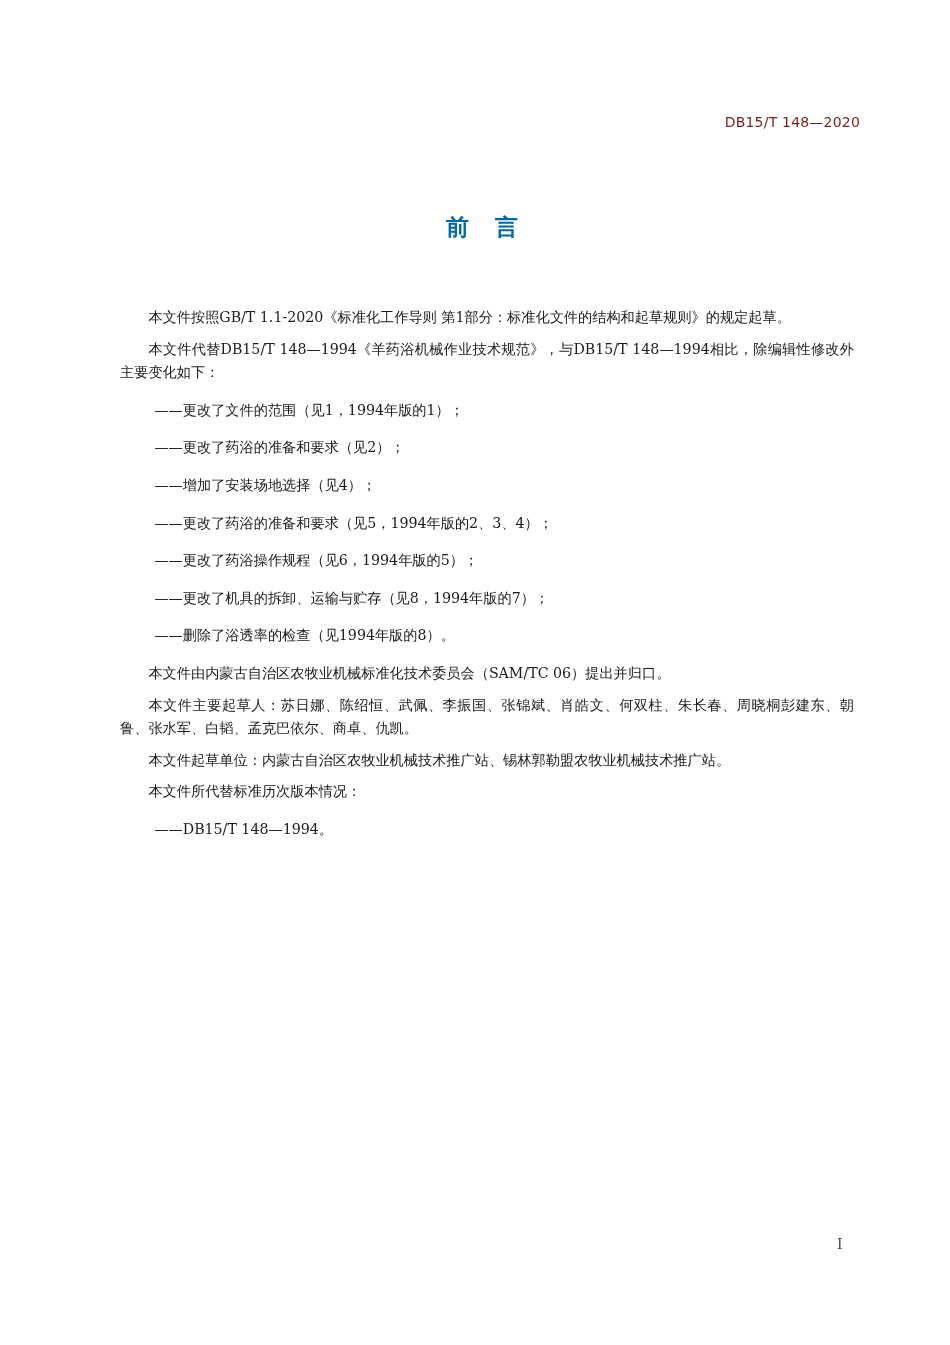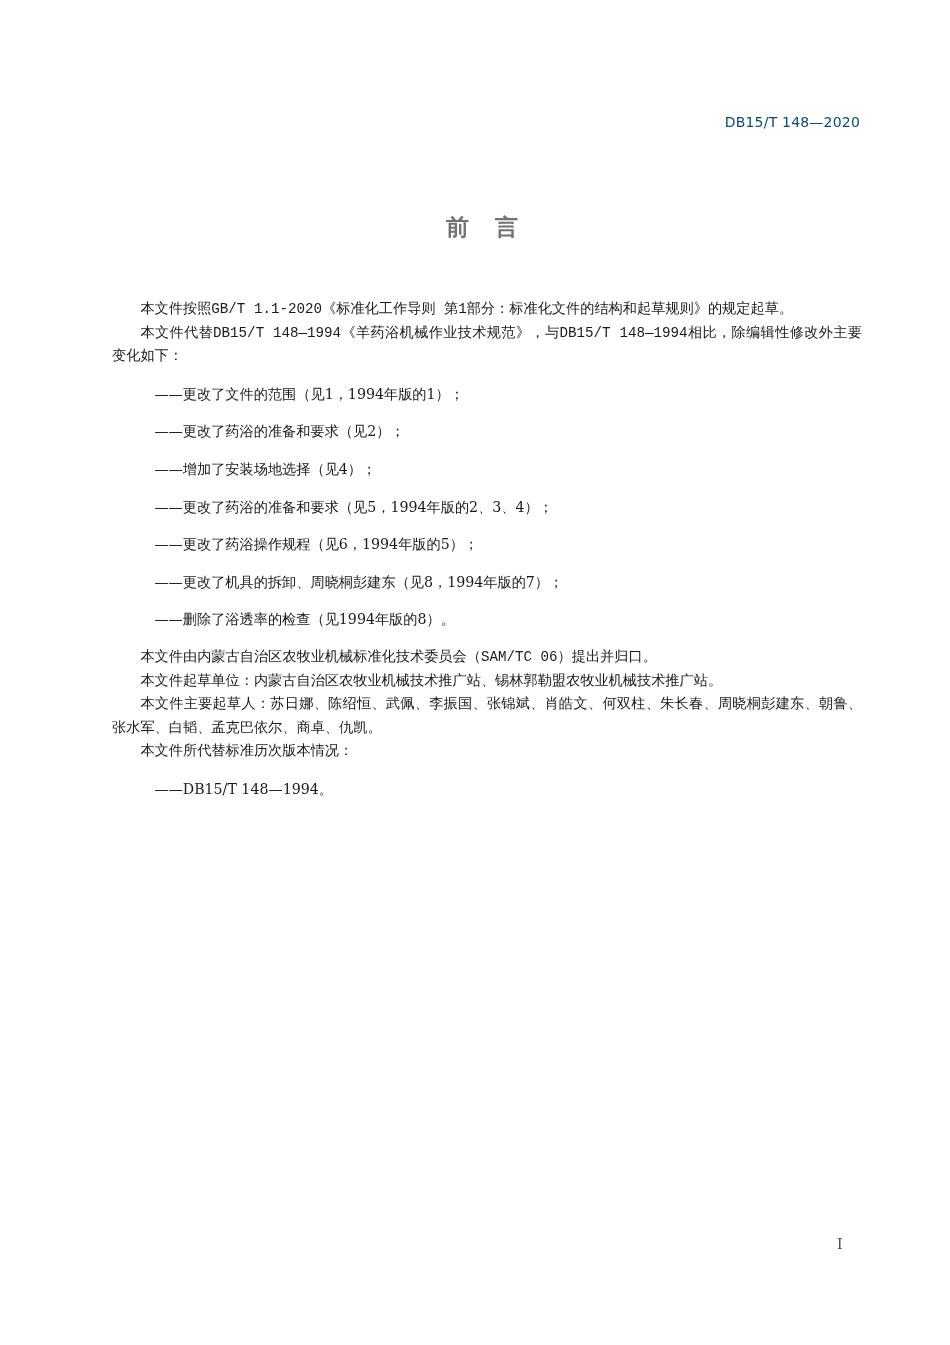--- a/index.html
+++ b/index.html
@@ -15,49 +15,48 @@
       color: #1a1a1a;
       font-family: "DejaVu Serif", "Liberation Serif", serif;
     }
     .page-header {
       position: absolute;
       top: 114px;
       right: 90px;
       font-family: "DejaVu Sans", "Liberation Sans", sans-serif;
       font-size: 14px;
       letter-spacing: 0.2px;
-      color: #0c4a6e;
+      color: #7f1d1d;
     }
     .page-title {
       position: absolute;
       top: 212px;
       left: 0;
       width: 950px;
       text-align: center;
       font-family: "DejaVu Sans", "Liberation Sans", sans-serif;
       font-size: 23px;
       font-weight: bold;
       letter-spacing: 26px;
       padding-left: 40px;
       box-sizing: border-box;
-      color: #737373;
+      color: #0369a1;
     }
     .content {
       position: absolute;
       top: 298px;
       left: 112px;
       width: 750px;
       font-size: 14.2px;
       line-height: 23.6px;
     }
     .para {
-      margin: 0;
+      margin: 8px;
       text-indent: 2em;
       text-align: justify;
-      font-family: Liberation Mono, monospace;
     }
     .item {
       margin: 14px;
       padding-left: 2em;
     }
     .page-number {
       position: absolute;
       top: 1236px;
       left: 837px;
       font-size: 14px;
@@ -72,22 +71,22 @@
 <div class="page-title">前言</div>
 
 <div class="content">
   <p class="para">本文件按照GB/T 1.1-2020《标准化工作导则 第1部分：标准化文件的结构和起草规则》的规定起草。</p>
   <p class="para">本文件代替DB15/T 148—1994《羊药浴机械作业技术规范》，与DB15/T 148—1994相比，除编辑性修改外主要变化如下：</p>
   <p class="item">——更改了文件的范围（见1，1994年版的1）；</p>
   <p class="item">——更改了药浴的准备和要求（见2）；</p>
   <p class="item">——增加了安装场地选择（见4）；</p>
   <p class="item">——更改了药浴的准备和要求（见5，1994年版的2、3、4）；</p>
   <p class="item">——更改了药浴操作规程（见6，1994年版的5）；</p>
-  <p class="item">——更改了机具的拆卸、周晓桐彭建东（见8，1994年版的7）；</p>
+  <p class="item">——更改了机具的拆卸、运输与贮存（见8，1994年版的7）；</p>
   <p class="item">——删除了浴透率的检查（见1994年版的8）。</p>
   <p class="para">本文件由内蒙古自治区农牧业机械标准化技术委员会（SAM/TC 06）提出并归口。</p>
+  <p class="para">本文件主要起草人：苏日娜、陈绍恒、武佩、李振国、张锦斌、肖皓文、何双柱、朱长春、周晓桐彭建东、朝鲁、张水军、白韬、孟克巴依尔、商卓、仇凯。</p>
   <p class="para">本文件起草单位：内蒙古自治区农牧业机械技术推广站、锡林郭勒盟农牧业机械技术推广站。</p>
-  <p class="para">本文件主要起草人：苏日娜、陈绍恒、武佩、李振国、张锦斌、肖皓文、何双柱、朱长春、周晓桐彭建东、朝鲁、张水军、白韬、孟克巴依尔、商卓、仇凯。</p>
   <p class="para">本文件所代替标准历次版本情况：</p>
   <p class="item">——DB15/T 148—1994。</p>
 </div>
 
 <div class="page-number">I</div>
 
 </body></html>

